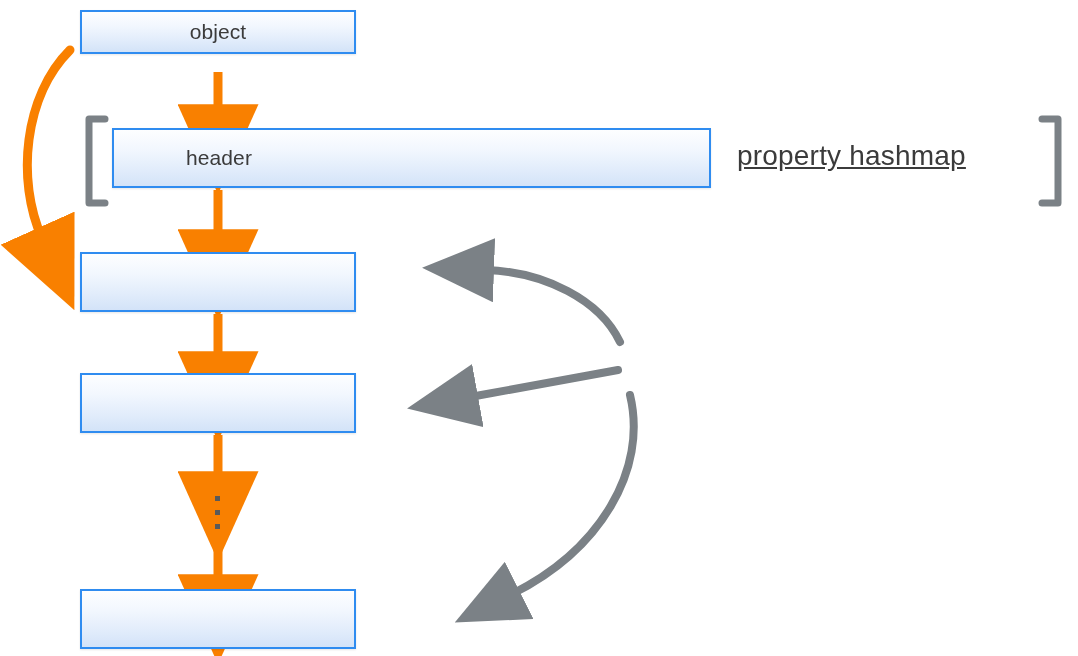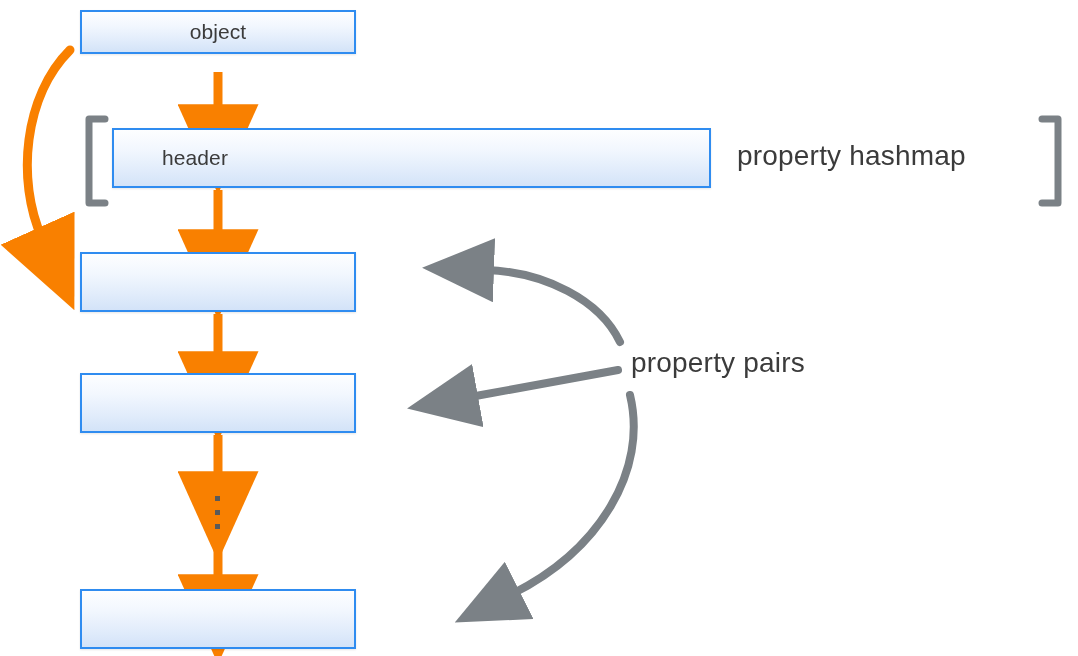--- a/index.html
+++ b/index.html
@@ -42,31 +42,32 @@
     white-space: nowrap;
   }
   #box-object {
     left: 80px; top: 10px; width: 276px; height: 44px;
     justify-content: center;
   }
   #box-header {
     left: 112px; top: 128px; width: 599px; height: 60px;
     justify-content: flex-start;
   }
-  #box-header .node-label { margin-left: 48px; }
+  #box-header .node-label { margin-left: 72px; }
   #box-pair-1 { left: 80px; top: 252px; width: 276px; height: 60px; }
   #box-pair-2 { left: 80px; top: 373px; width: 276px; height: 60px; }
   #box-pair-3 { left: 80px; top: 589px; width: 276px; height: 60px; }
 
   .annot-text {
     position: absolute;
     color: #3b3b3b;
     font-size: 28px;
     white-space: nowrap;
     letter-spacing: 0.2px;
+    text-decoration: underline;
   }
   #label-hashmap { left: 737px; top: 140px; }
   #label-pairs  { left: 631px; top: 347px; }
 </style>
 </head>
 <body>
 
 <div id="diagram-root">
 
   <svg class="svg-layer" viewBox="0 0 1078 656">
@@ -158,15 +159,14 @@
   <div class="node-box" id="box-pair-2">
     <span class="node-label"></span>
   </div>
 
   <div class="node-box" id="box-pair-3">
     <span class="node-label"></span>
   </div>
 
   <div class="annot-text" id="label-hashmap">property hashmap</div>
 
-  <div class="annot-text" id="label-pairs">property pairs</div>
 
 </div>
 
 </body></html>

